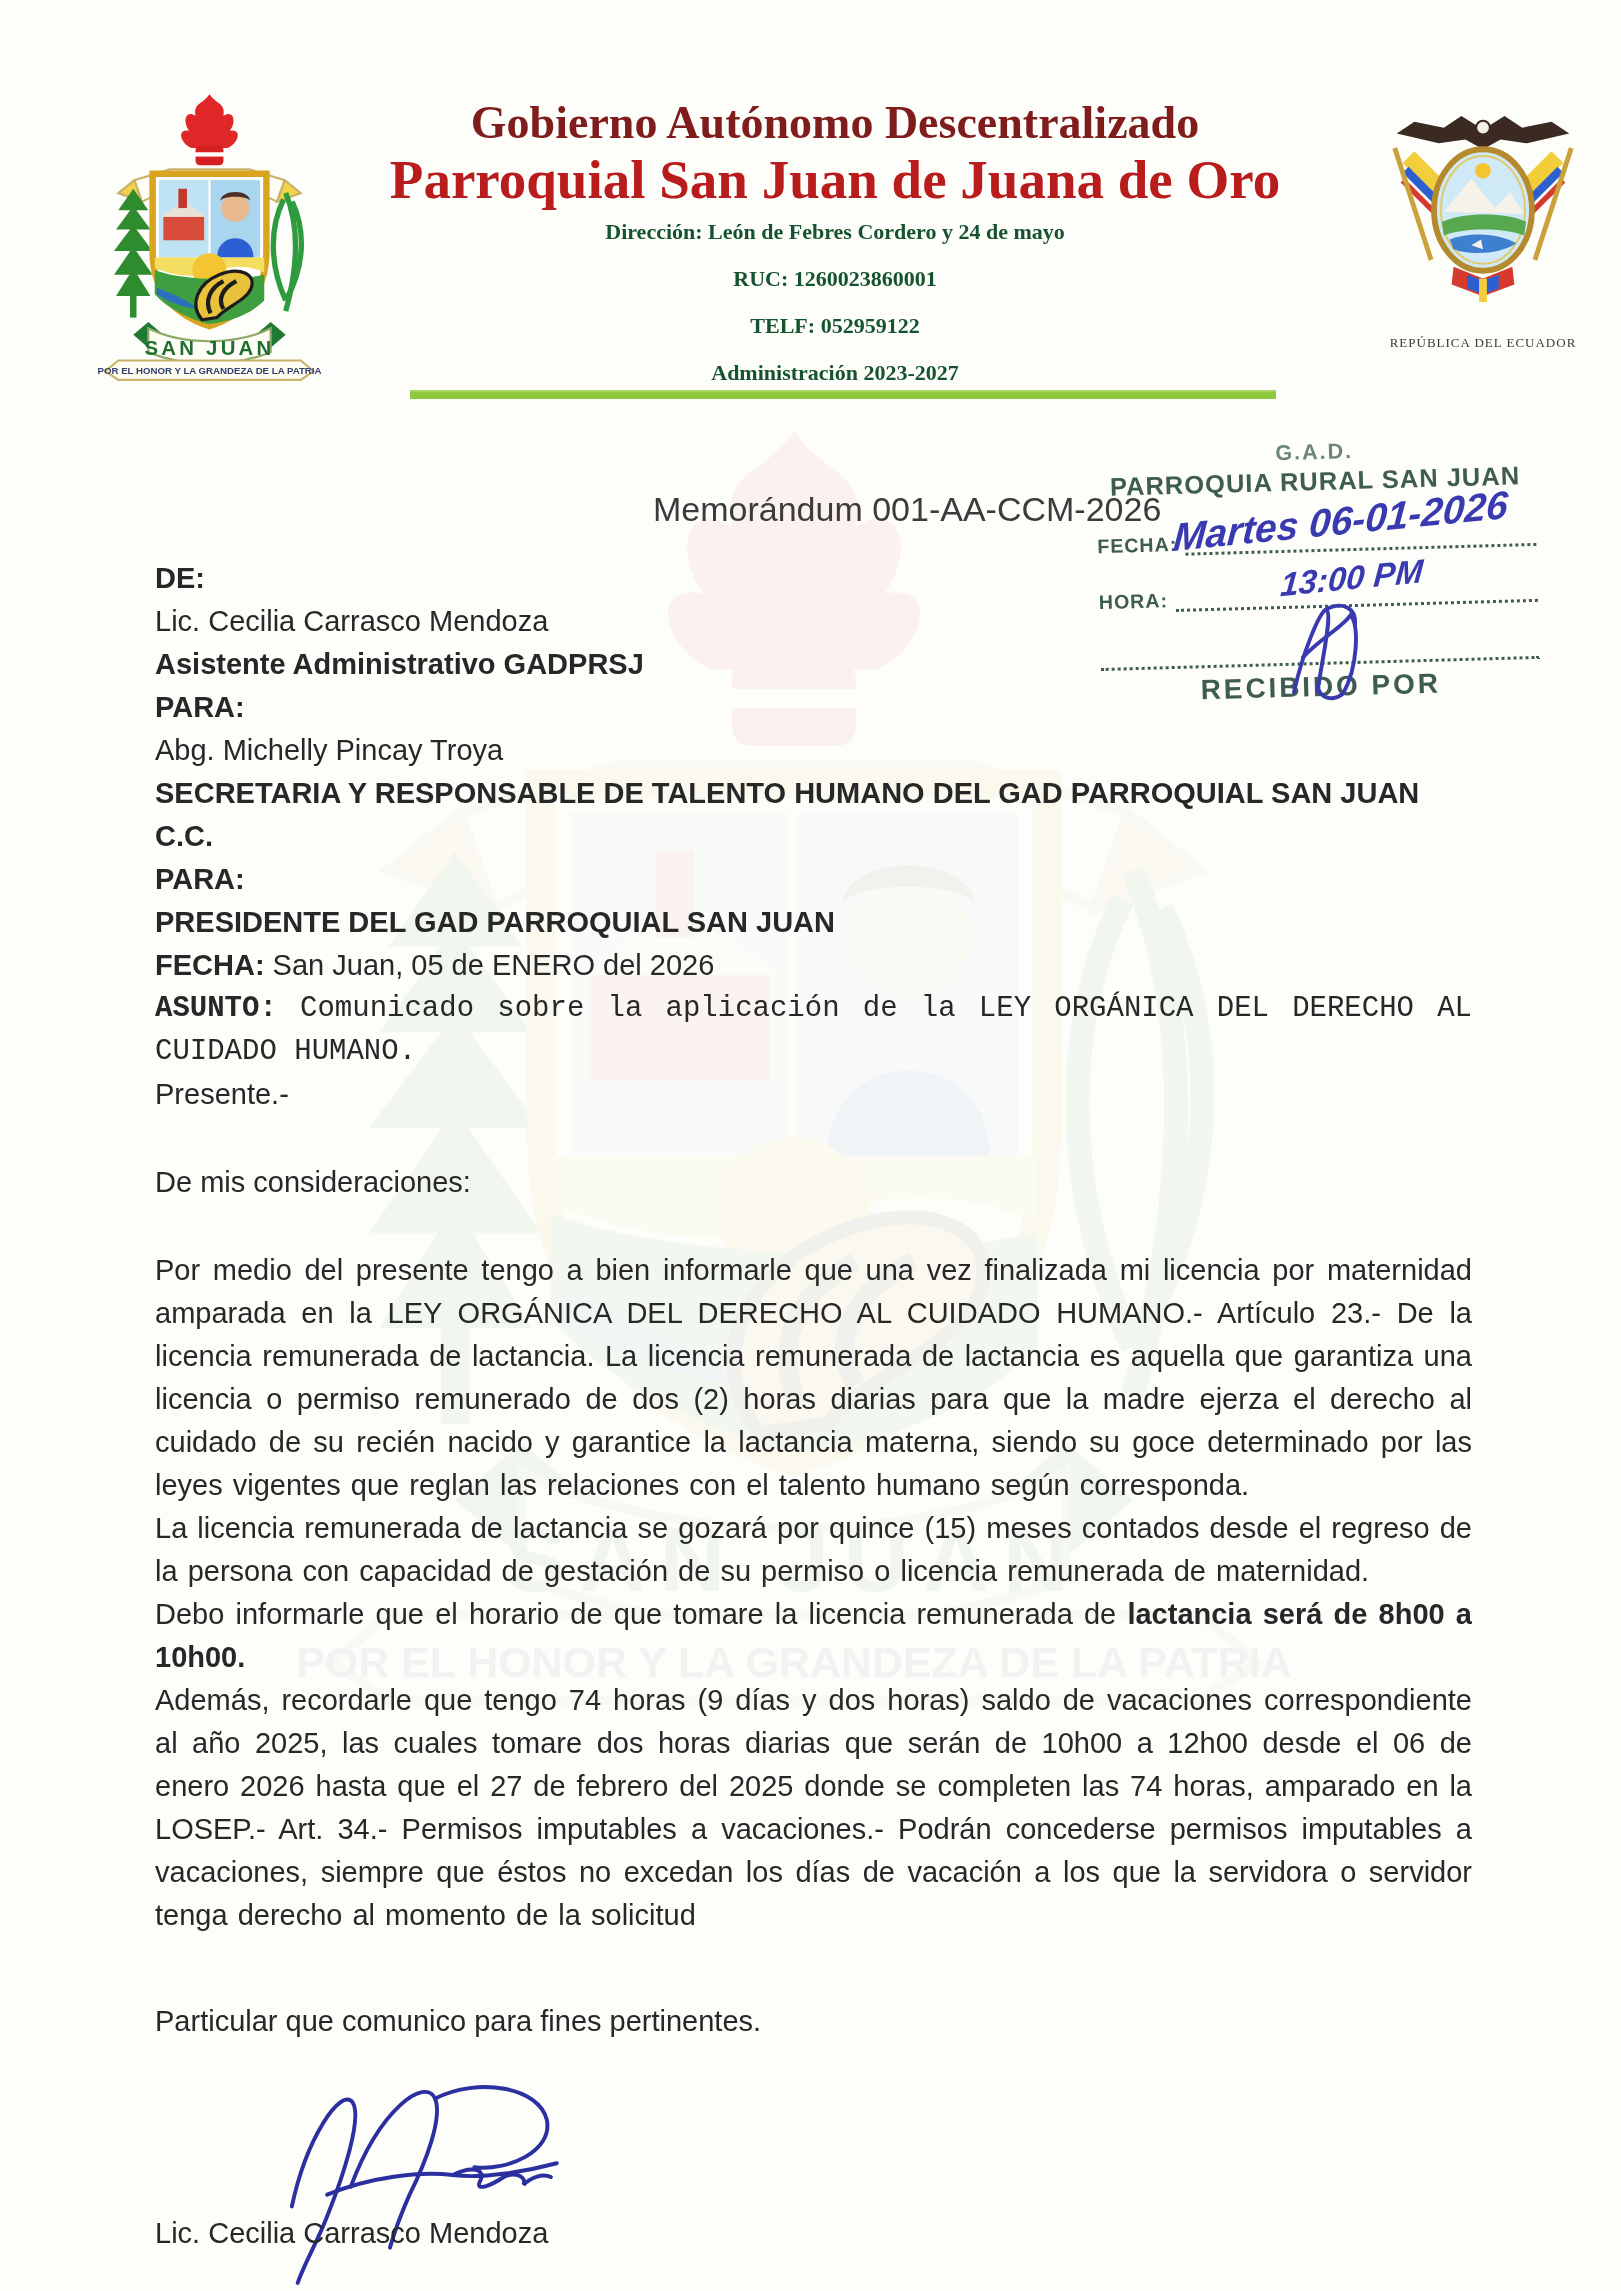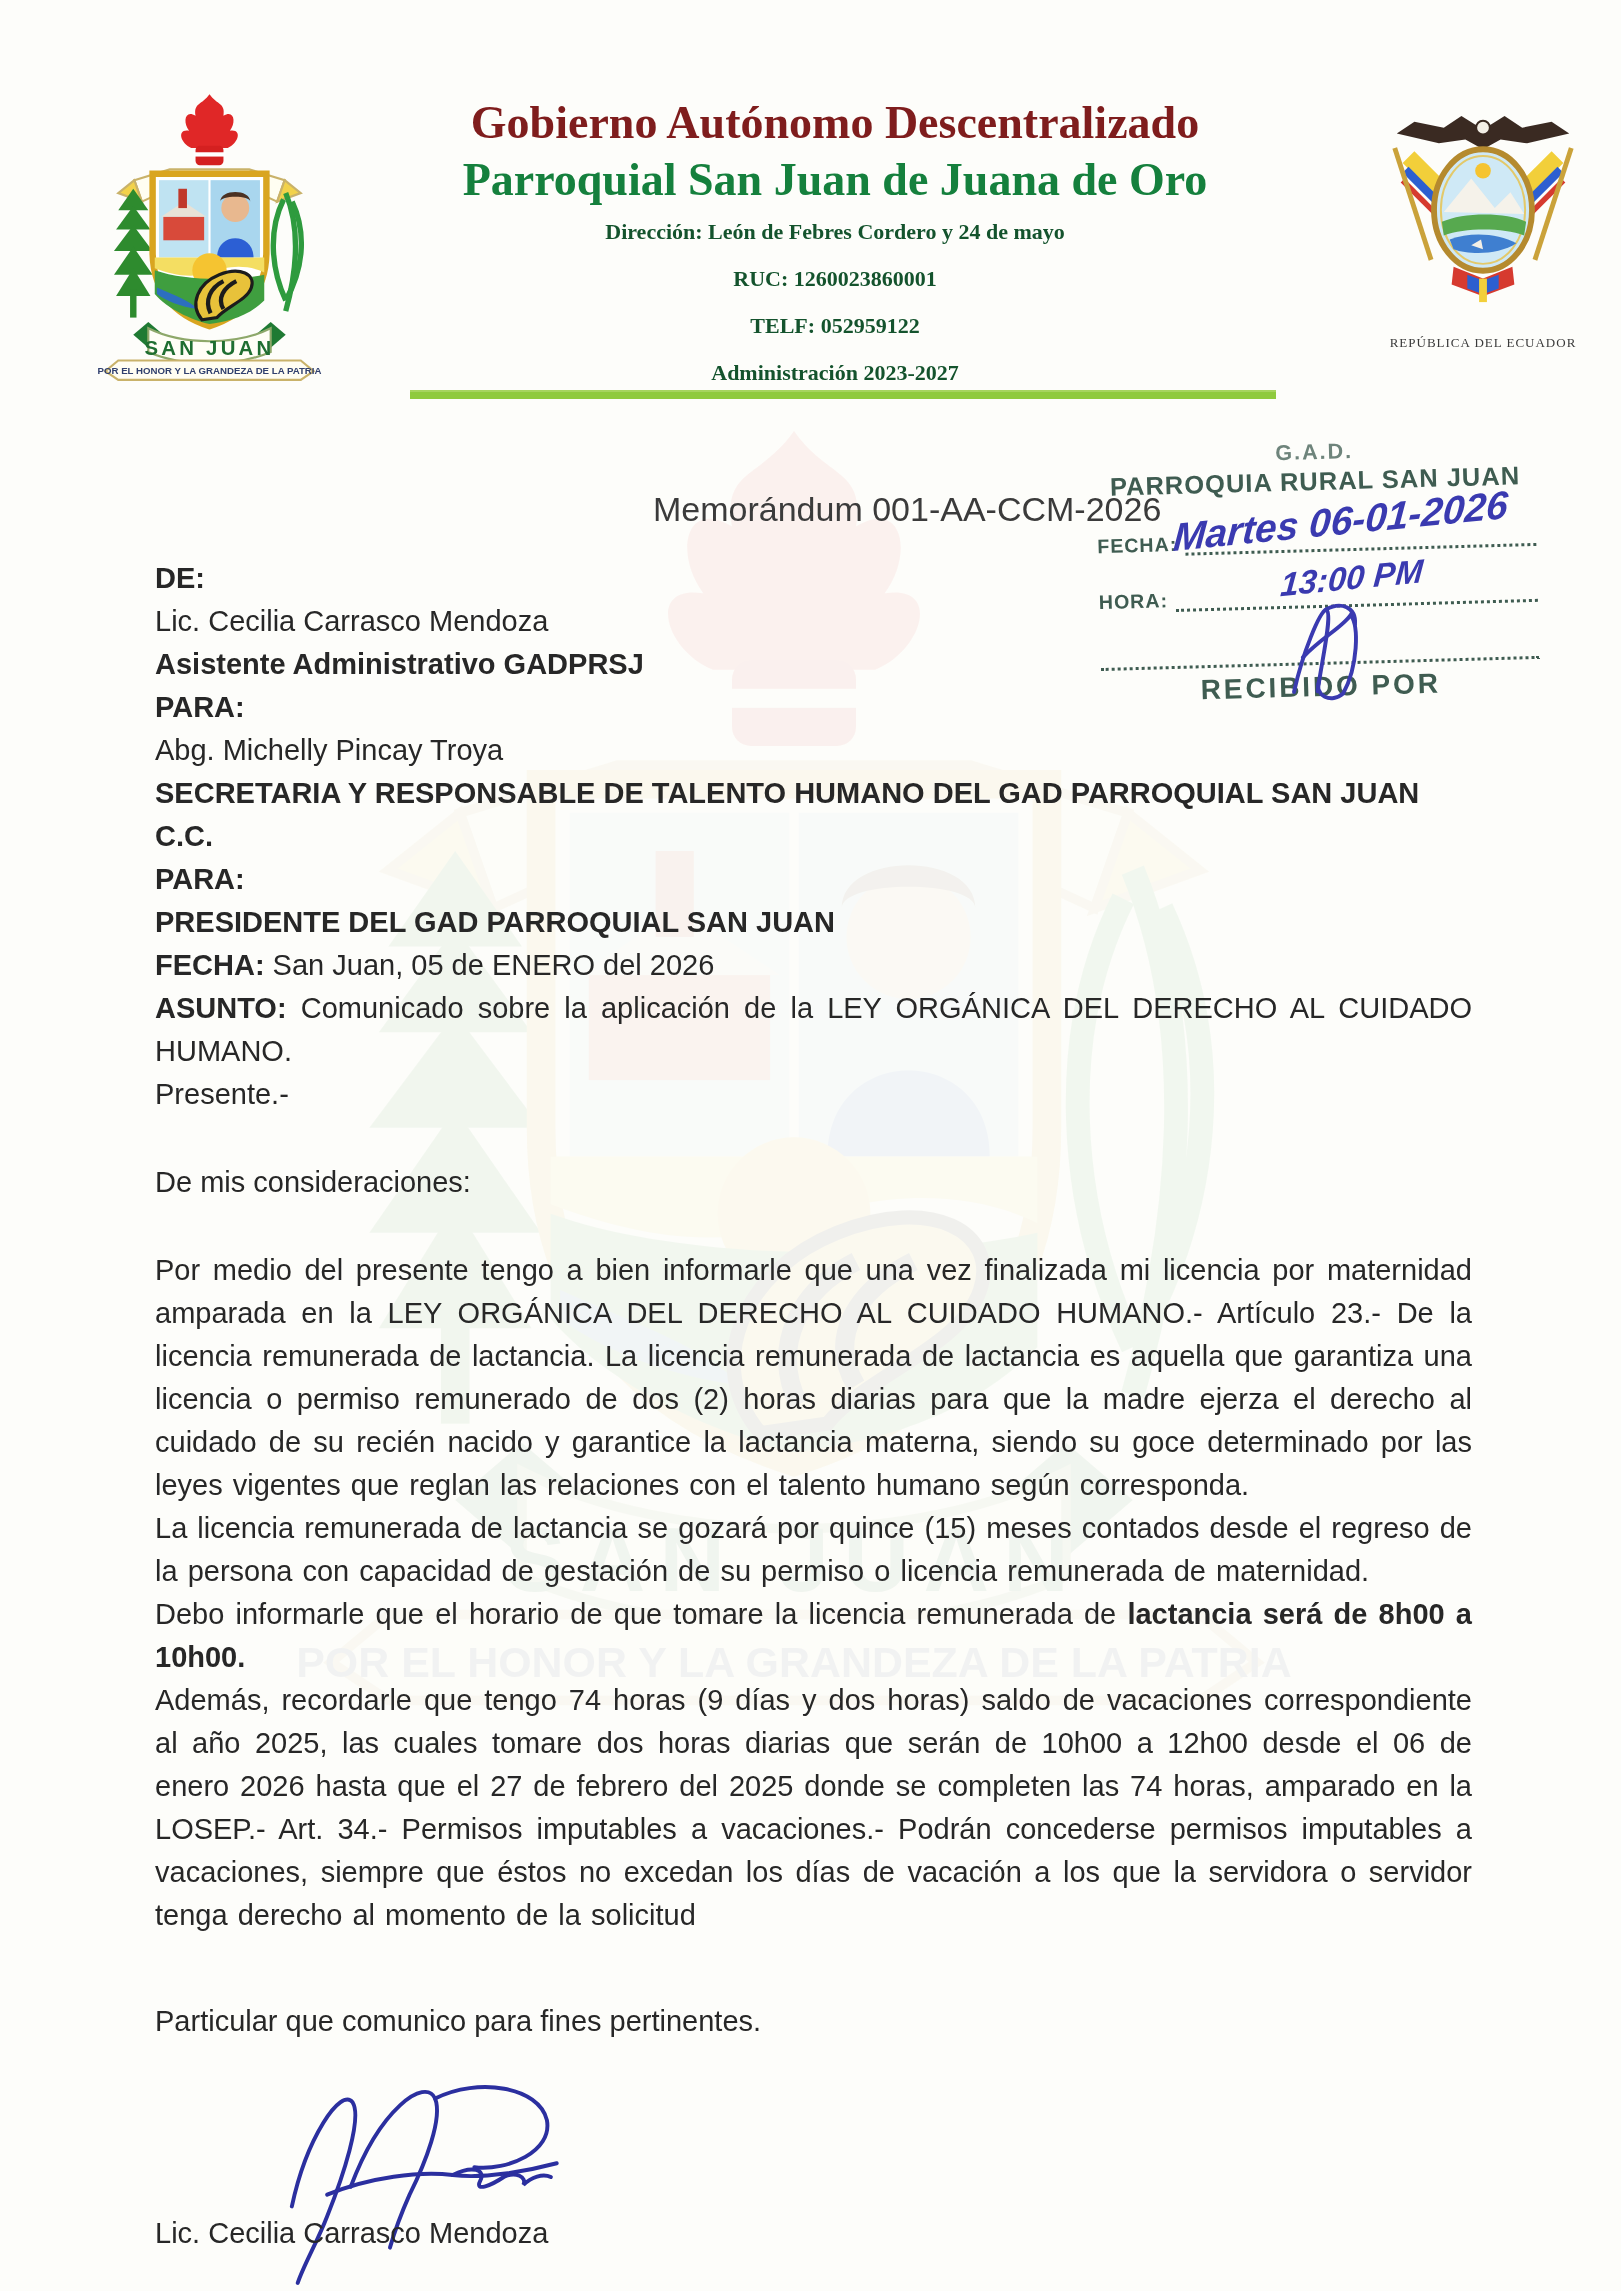--- a/index.html
+++ b/index.html
@@ -9,21 +9,21 @@
     background:#fdfdfa; overflow:hidden;
     font-family:"Liberation Sans", sans-serif; color:#272727;
   }
   
   .crest-left { position:absolute; left:86px; top:90px; width:247px; }
   .crest-right { position:absolute; left:1374px; top:106px; width:218px; text-align:center; }
   .ec-caption { margin-top:19px; font-family:"Liberation Serif", serif; font-size:13px; letter-spacing:1px; color:#3a3a3a; }
   .letterhead { position:absolute; left:345px; top:94px; width:980px; text-align:center;
     font-family:"Liberation Serif", serif; font-weight:bold; }
   .lh1 { font-size:46px; color:#7f1d1d; line-height:57px; }
-  .lh2 { font-size:46px; color:#15803d; line-height:57px; }
+  .lh2 { font-size:55px; color:#b91c1c; line-height:57px; }
   .lh3 { font-size:22px; color:#14532d; line-height:47px; }
   .green-rule { position:absolute; left:410px; top:390px; width:866px; height:8.8px;
     background:#8fca3e; border-top:2px solid #a6d45f; }
   
   .memo-number { position:absolute; left:653px; top:490px; font-size:34px; color:#3b3b3b; }
   
   .stamp { position:absolute; left:1098px; top:439px; width:439px;
     color:#3f5c51; transform:rotate(-1.6deg); }
   .stamp-l1 { text-align:center; font-size:21.6px; font-weight:bold; letter-spacing:2px; opacity:.75; }
   .stamp-l2 { text-align:center; font-size:25.5px; font-weight:bold; letter-spacing:1px; margin-top:2px; white-space:nowrap; }
@@ -37,21 +37,21 @@
     transform:rotate(-4deg) skewX(-10deg); white-space:nowrap; font-weight:bold; }
   .hand-fecha { left:76px; top:-29px; font-size:39px; }
   .hand-hora { left:182px; top:-25.5px; font-size:33px; }
   .initials-svg { position:absolute; left:173px; top:-61px; }
   
   .watermark { position:absolute; left:245px; top:412px; width:1098px; opacity:0.05; pointer-events:none; }
   
   .content { position:absolute; left:155px; top:557px; width:1317px; font-size:29px; line-height:43px; }
   .meta-line { white-space:nowrap; }
   .b { font-weight:bold; }
-  .wrapline { text-align:justify; white-space:normal; }
+  .wrapline { text-align:justify; white-space:normal;font-family:Liberation Mono, monospace; }
   .salutation { margin-top:45px; }
   .paragraphs { margin-top:45px; }
   .para { text-align:justify; word-spacing:2px; line-height:43px; }
   .closing { margin-top:63px; }
   
   .sig-block { position:relative; margin-top:25.5px; }
   .sig-svg { display:block; margin-left:78px; margin-bottom:-73px; }
   .sig-name { font-size:29px; }
 </style>
 </head>

